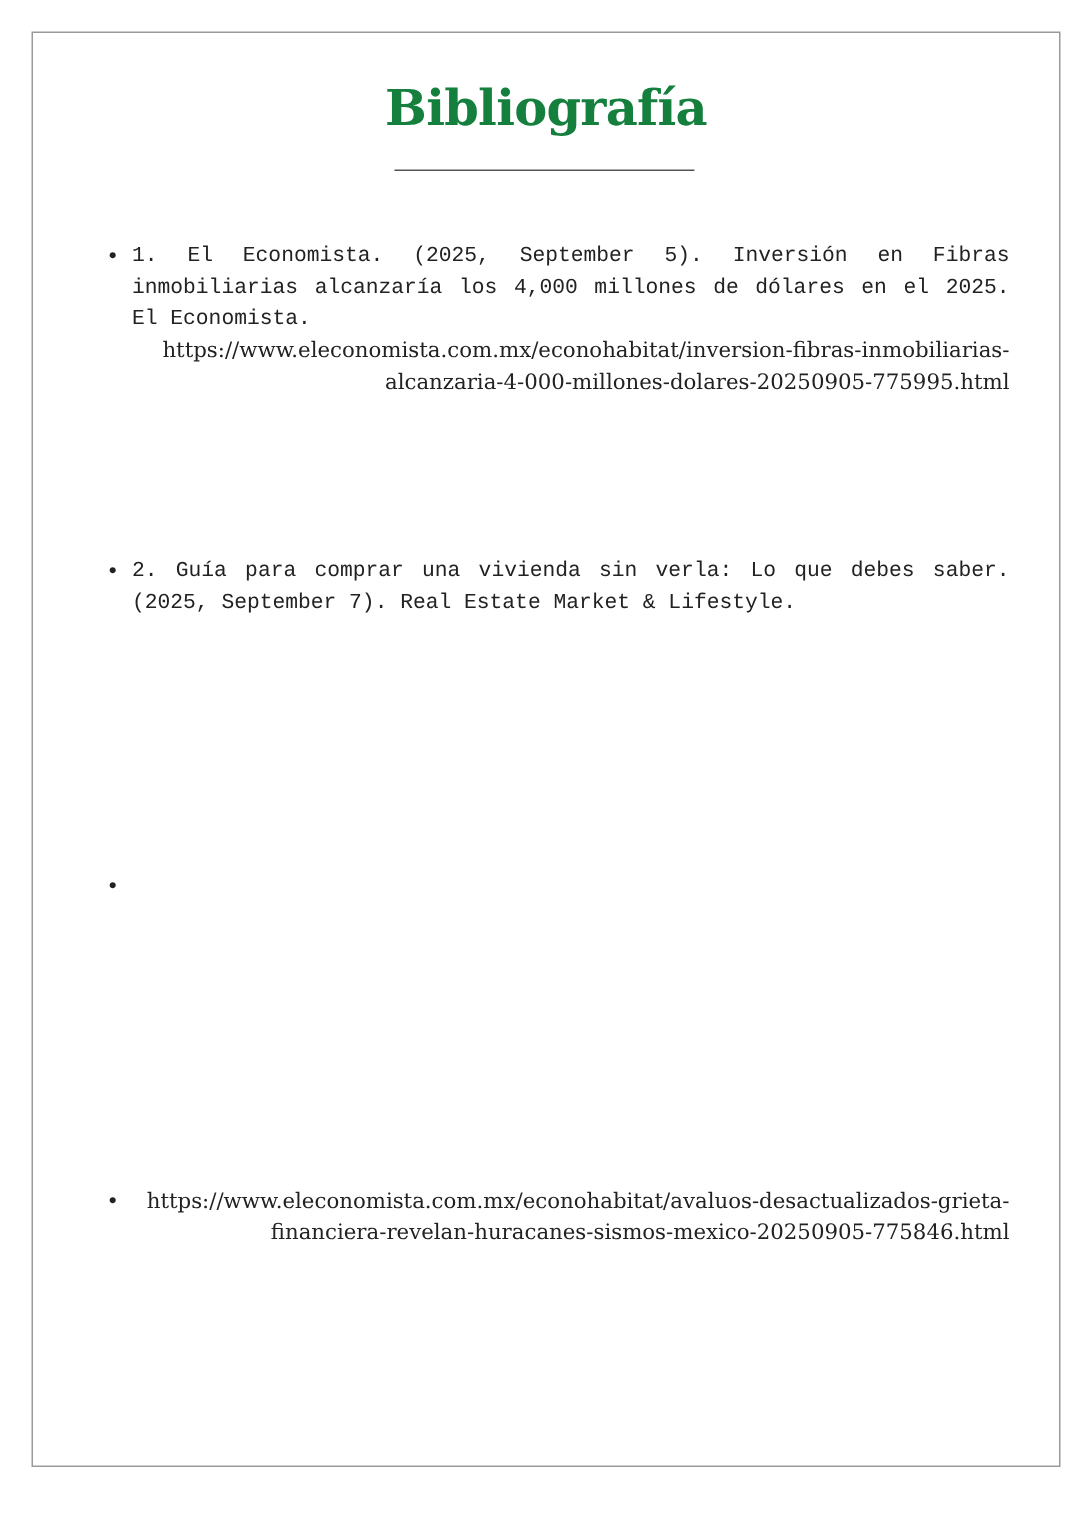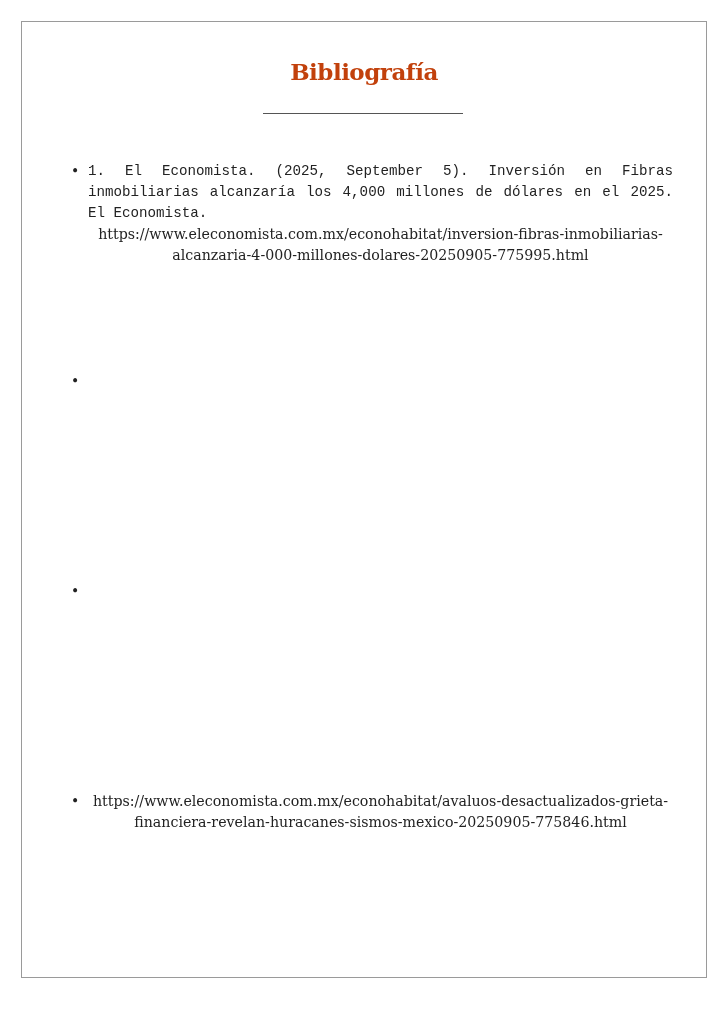--- a/index.html
+++ b/index.html
@@ -24,23 +24,23 @@
       background: #ffffff;
     }
     .title {
       position: absolute;
       left: 0;
       right: 0;
       top: 30px;
       text-align: center;
       font-family: "DejaVu Serif", serif;
       font-weight: bold;
-      font-size: 23px;
+      font-size: 33px;
       letter-spacing: -0.5px;
-      color: #c2410c;
+      color: #15803d;
       margin: 0;
       line-height: 40px;
     }
     .divider {
       position: absolute;
       left: 241px;
       top: 91px;
       width: 200px;
       height: 0;
       border-top: 1.5px solid #555555;
@@ -72,21 +72,21 @@
       width: 10px;
       font-size: 14px;
       color: #222222;
     }
     .ref .text {
       display: block;
       font-family: Liberation Mono, monospace;
     }
     .ref .url {
       display: block;
-      text-align: center;
+      text-align: right;
       overflow-wrap: anywhere;
     }
     .ref-1 { top: 139px; }
     .ref-2 { top: 349px; }
     .ref-3 { top: 559px; }
     .ref-4 { top: 769px; }
   </style>
 </head>
 <body>
 
@@ -95,20 +95,21 @@
   <div class="divider"></div>
 
   <ul class="refs">
     <li class="ref ref-1">
       <span class="bullet">•</span>
       <span class="text">1. El Economista. (2025, September 5). Inversión en Fibras inmobiliarias alcanzaría los 4,000 millones de dólares en el 2025. El Economista.</span>
       <span class="url">https://www.eleconomista.com.mx/econohabitat/inversion-fibras-inmobiliarias-alcanzaria-4-000-millones-dolares-20250905-775995.html</span>
     </li>
     <li class="ref ref-2">
       <span class="bullet">•</span>
+      <span class="text">2. Guía para comprar una vivienda sin verla: Lo que debes saber. (2025, September 7). Real Estate Market &amp; Lifestyle.</span>
     </li>
     <li class="ref ref-3">
       <span class="bullet">•</span>
     </li>
     <li class="ref ref-4">
       <span class="bullet">•</span>
       <span class="url">https://www.eleconomista.com.mx/econohabitat/avaluos-desactualizados-grieta-financiera-revelan-huracanes-sismos-mexico-20250905-775846.html</span>
     </li>
   </ul>
 </div>

